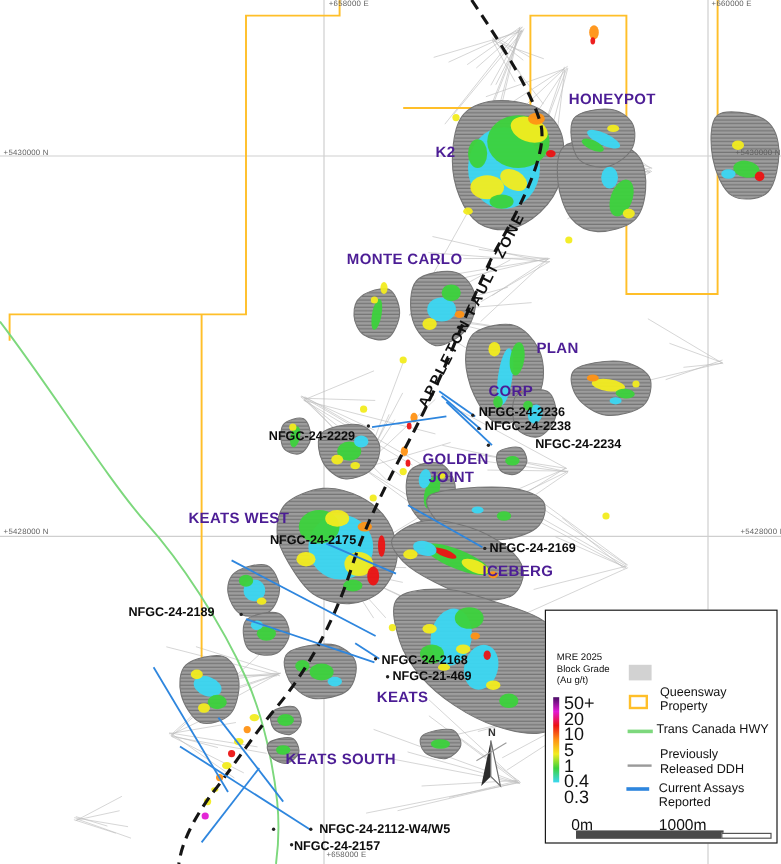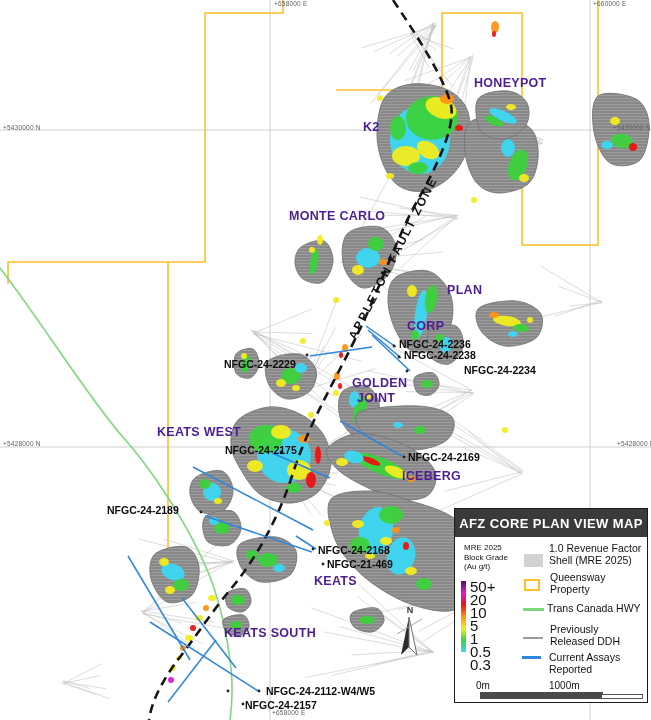--- a/index.html
+++ b/index.html
@@ -16,21 +16,21 @@
   .legend{position:absolute;left:454px;top:508px;width:194px;height:195px;background:#fff;
           border:1.6px solid #1a1a1a;box-sizing:border-box;}
   .legend-title{position:absolute;left:0;top:0;width:100%;height:28px;background:#3A3A3A;color:#fff;
           font-size:13px;font-weight:bold;letter-spacing:.4px;display:flex;align-items:center;justify-content:center;}
   .grade-header{position:absolute;left:9px;top:34px;font-size:8px;color:#111;line-height:9.5px;}
   .grade-bar{position:absolute;left:6px;top:72px;width:5px;height:71px;}
   .grade-ticks{position:absolute;left:15px;top:69px;font-size:15px;color:#111;}
   .grade-ticks div{height:13px;}
   .li-row{position:absolute;font-size:10.5px;color:#111;line-height:11.5px;}
   .sw{position:absolute;}
-  .scale-lbl{position:absolute;font-size:10px;color:#111;}
+  .scale-lbl{position:absolute;font-size:13px;color:#111;}
   .sb-dark{position:absolute;left:25px;top:183px;width:123px;height:7px;background:#4a4a4a;}
   .sb-light{position:absolute;left:146px;top:185px;width:42px;height:5px;background:#fff;border:1px solid #555;box-sizing:border-box;}
   
   .north{position:absolute;left:395px;top:605px;width:30px;height:52px;}
   .north .n{position:absolute;left:0;top:0;width:100%;text-align:center;font-size:9px;font-weight:bold;color:#333;}
   .logo{position:absolute;left:382px;top:660px;width:78px;height:48px;}
   .logo-box{position:absolute;left:17px;top:2px;width:23px;height:23px;background:#E2A734;border-radius:2px;}
   .logo-name{position:absolute;left:0;top:27px;width:100%;text-align:center;font-size:10px;letter-spacing:.5px;}
   .logo-name b{color:#B8861B;font-weight:bold;}
   .logo-name span{color:#D9B05C;font-weight:bold;}
@@ -394,25 +394,25 @@
       <div class="lbl zone" style="left: 474px; top: 77px;">HONEYPOT</div>
       <div class="lbl zone" style="left: 363px; top: 121px;">K2</div>
       <div class="lbl zone" style="left: 289px; top: 210px;">MONTE CARLO</div>
       <div class="lbl zone" style="left: 447px; top: 284px;">PLAN</div>
       <div class="lbl zone" style="left: 407px; top: 320px;">CORP</div>
       <div class="lbl zone" style="left: 352px; top: 377px;">GOLDEN</div>
       <div class="lbl zone" style="left: 357px; top: 392px;">JOINT</div>
       <div class="lbl zone" style="left: 157px; top: 426px;">KEATS WEST</div>
       <div class="lbl zone" style="left: 382px; top: 470px; margin-left: 20px;">ICEBERG</div>
       <div class="lbl zone" style="left: 314px; top: 575px;">KEATS</div>
-      <div class="lbl zone" style="left: 224px; top: 627px;">KEATS SOUTH</div>
+      <div class="lbl zone" style="left: 238px; top: 627px;">KEATS SOUTH</div>
       <div class="lbl drill" style="left: 224px; top: 359px;">NFGC-24-2229</div>
       <div class="lbl drill" style="left: 399px; top: 339px;">NFGC-24-2236</div>
       <div class="lbl drill" style="left: 404px; top: 350px;">NFGC-24-2238</div>
-      <div class="lbl drill" style="left: 432px; top: 365px; padding-left: 32px;">NFGC-24-2234</div>
+      <div class="lbl drill" style="left: 414px; top: 365px; padding-left: 32px;">NFGC-24-2234</div>
       <div class="lbl drill" style="left: 188px; top: 445px; padding-left: 37px;">NFGC-24-2175</div>
       <div class="lbl drill" style="left: 408px; top: 452px;">NFGC-24-2169</div>
       <div class="lbl drill" style="left: 107px; top: 505px;">NFGC-24-2189</div>
       <div class="lbl drill" style="left: 318px; top: 545px;">NFGC-24-2168</div>
       <div class="lbl drill" style="left: 327px; top: 559px;">NFGC-21-469</div>
       <div class="lbl drill" style="left: 266px; top: 686px;">NFGC-24-2112-W4/W5</div>
       <div class="lbl drill" style="left: 245px; top: 700px;">NFGC-24-2157</div>
       <div class="lbl fault-lbl" style="left: 393px; top: 258px; transform: translate(-50%, -50%) rotate(-63deg);">APPLETON FAULT ZONE</div>
     </div>
 
@@ -420,43 +420,38 @@
     <div class="n">N</div>
     <svg width="30" height="44" style="position:absolute;left:0;top:9px;">
       <polygon points="14,3 6,41 14,33" fill="#2B2B2B"></polygon>
       <polygon points="14,3 22,41 14,33" fill="#fff" stroke="#6f6f6f" stroke-width="1"></polygon>
       <line x1="2" y1="20" x2="27" y2="5" stroke="#9a9a9a" stroke-width="0.9"></line>
     </svg>
   </div>
 
 
   <div class="legend">
-    <div class="legend-title">AFZ CORE PLAN VIEW MAP</div>
 
     <div class="grade-header">
       <div>MRE 2025</div>
       <div>Block Grade</div>
       <div>(Au g/t)</div>
     </div>
     <div class="grade-bar" id="grade-bar" style="background: linear-gradient(rgb(74, 13, 102) 0%, rgb(226, 26, 212) 16.7%, rgb(236, 19, 19) 33.3%, rgb(255, 146, 20) 50%, rgb(242, 236, 31) 66.7%, rgb(60, 210, 60) 83.3%, rgb(59, 215, 242) 100%);"></div>
     <div class="grade-ticks">
       <div>50+</div>
       <div>20</div>
       <div>10</div>
       <div>5</div>
       <div>1</div>
-      <div>0.5</div>
+      <div>0.4</div>
       <div>0.3</div>
     </div>
 
     <div class="sw" id="sw-shell" style="left: 69px; top: 45px; width: 19px; height: 13px; background: rgb(210, 210, 210);"></div>
-    <div class="li-row" style="left:94px;top:34px;">
-      <div>1.0 Revenue Factor</div>
-      <div>Shell (MRE 2025)</div>
-    </div>
 
     <div class="sw" id="sw-prop" style="left: 69px; top: 70px; width: 16px; height: 12px; background: rgb(255, 255, 255); box-sizing: border-box; border: 2px solid rgb(255, 191, 41);"></div>
     <div class="li-row" style="left:95px;top:63px;">
       <div>Queensway</div>
       <div>Property</div>
     </div>
 
     <div class="sw" id="sw-hwy" style="left: 68px; top: 99px; width: 21px; height: 2.5px; background: rgb(125, 216, 125);"></div>
     <div class="li-row" style="left:92px;top:94px;">
       <div>Trans Canada HWY</div>

